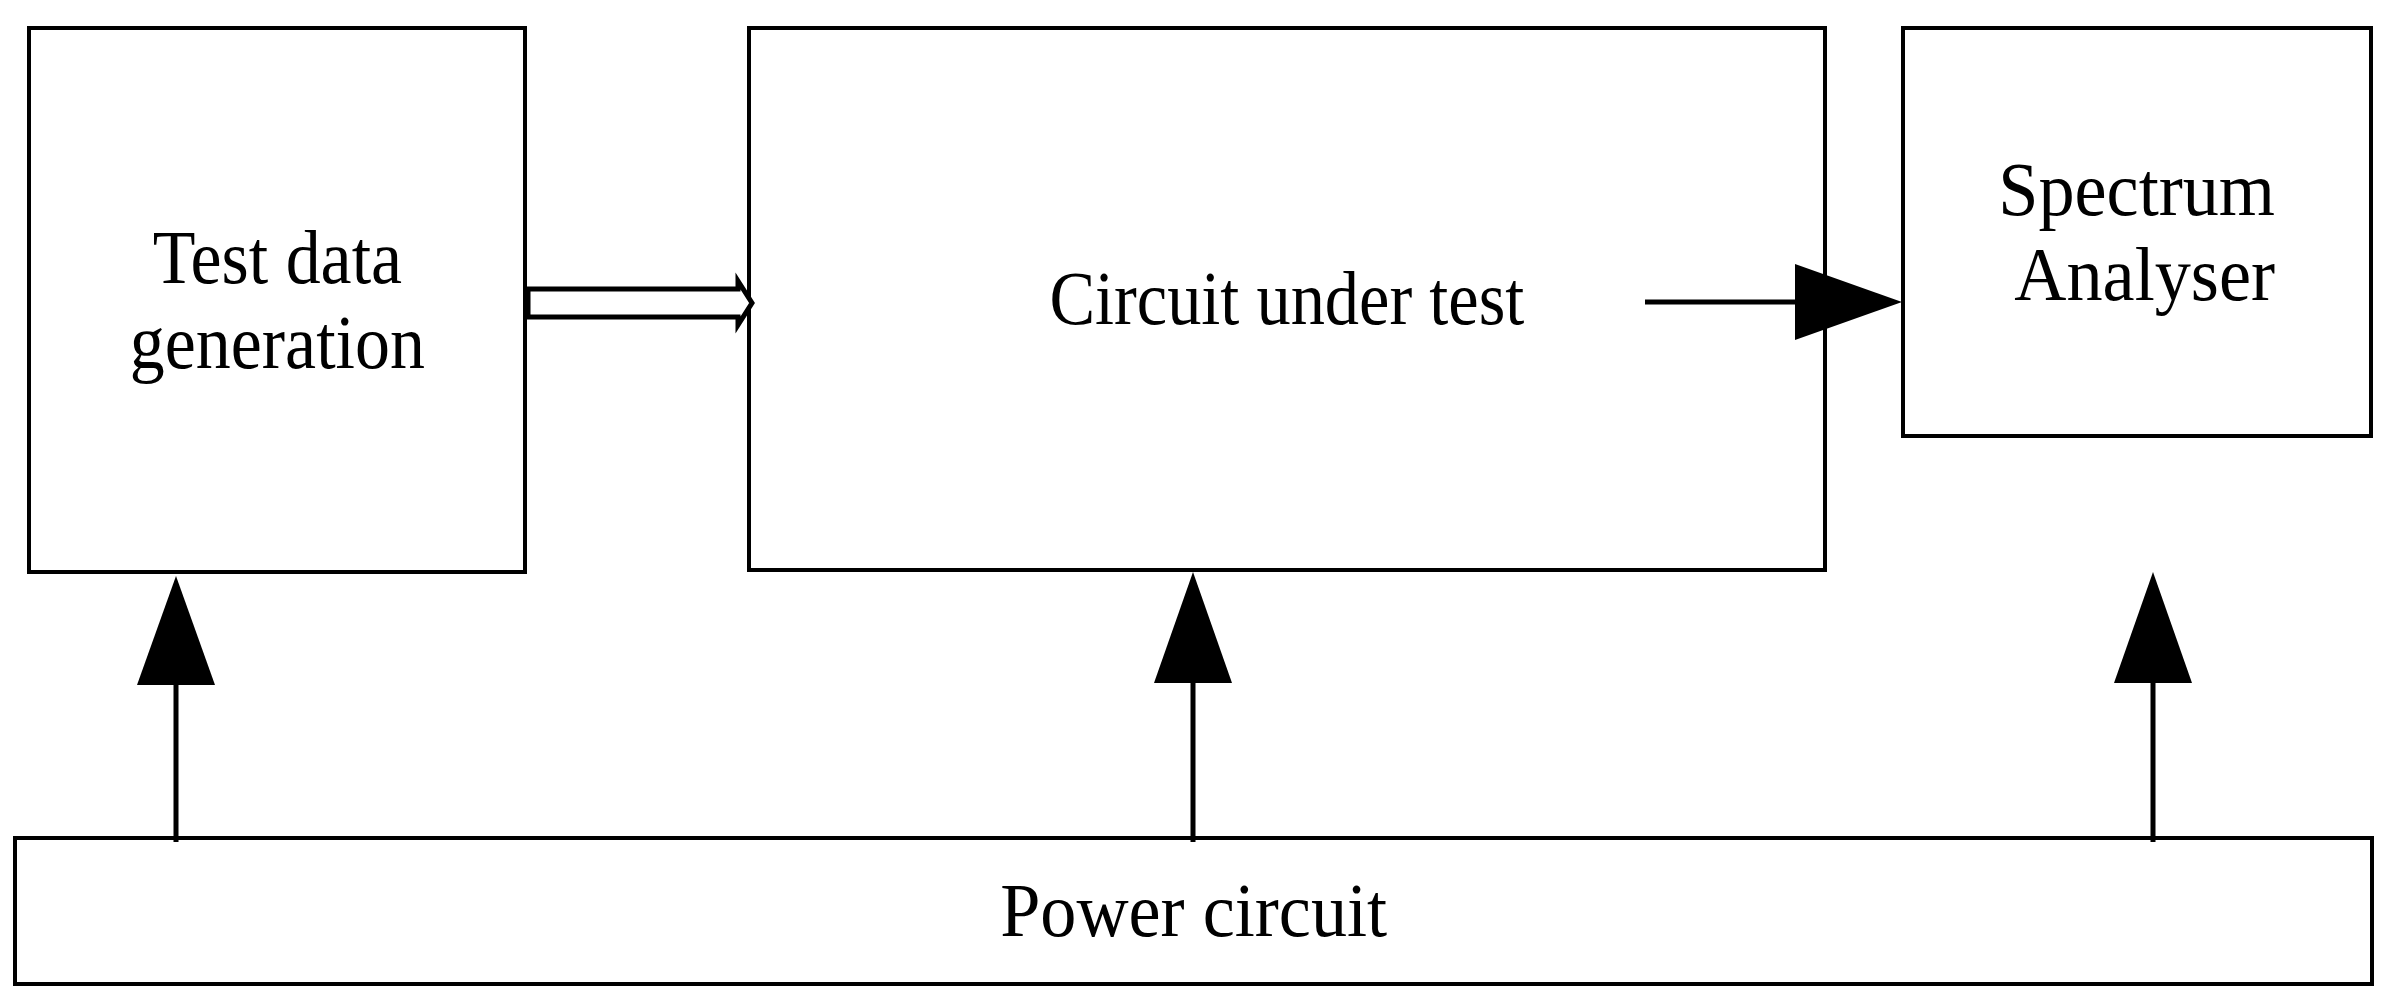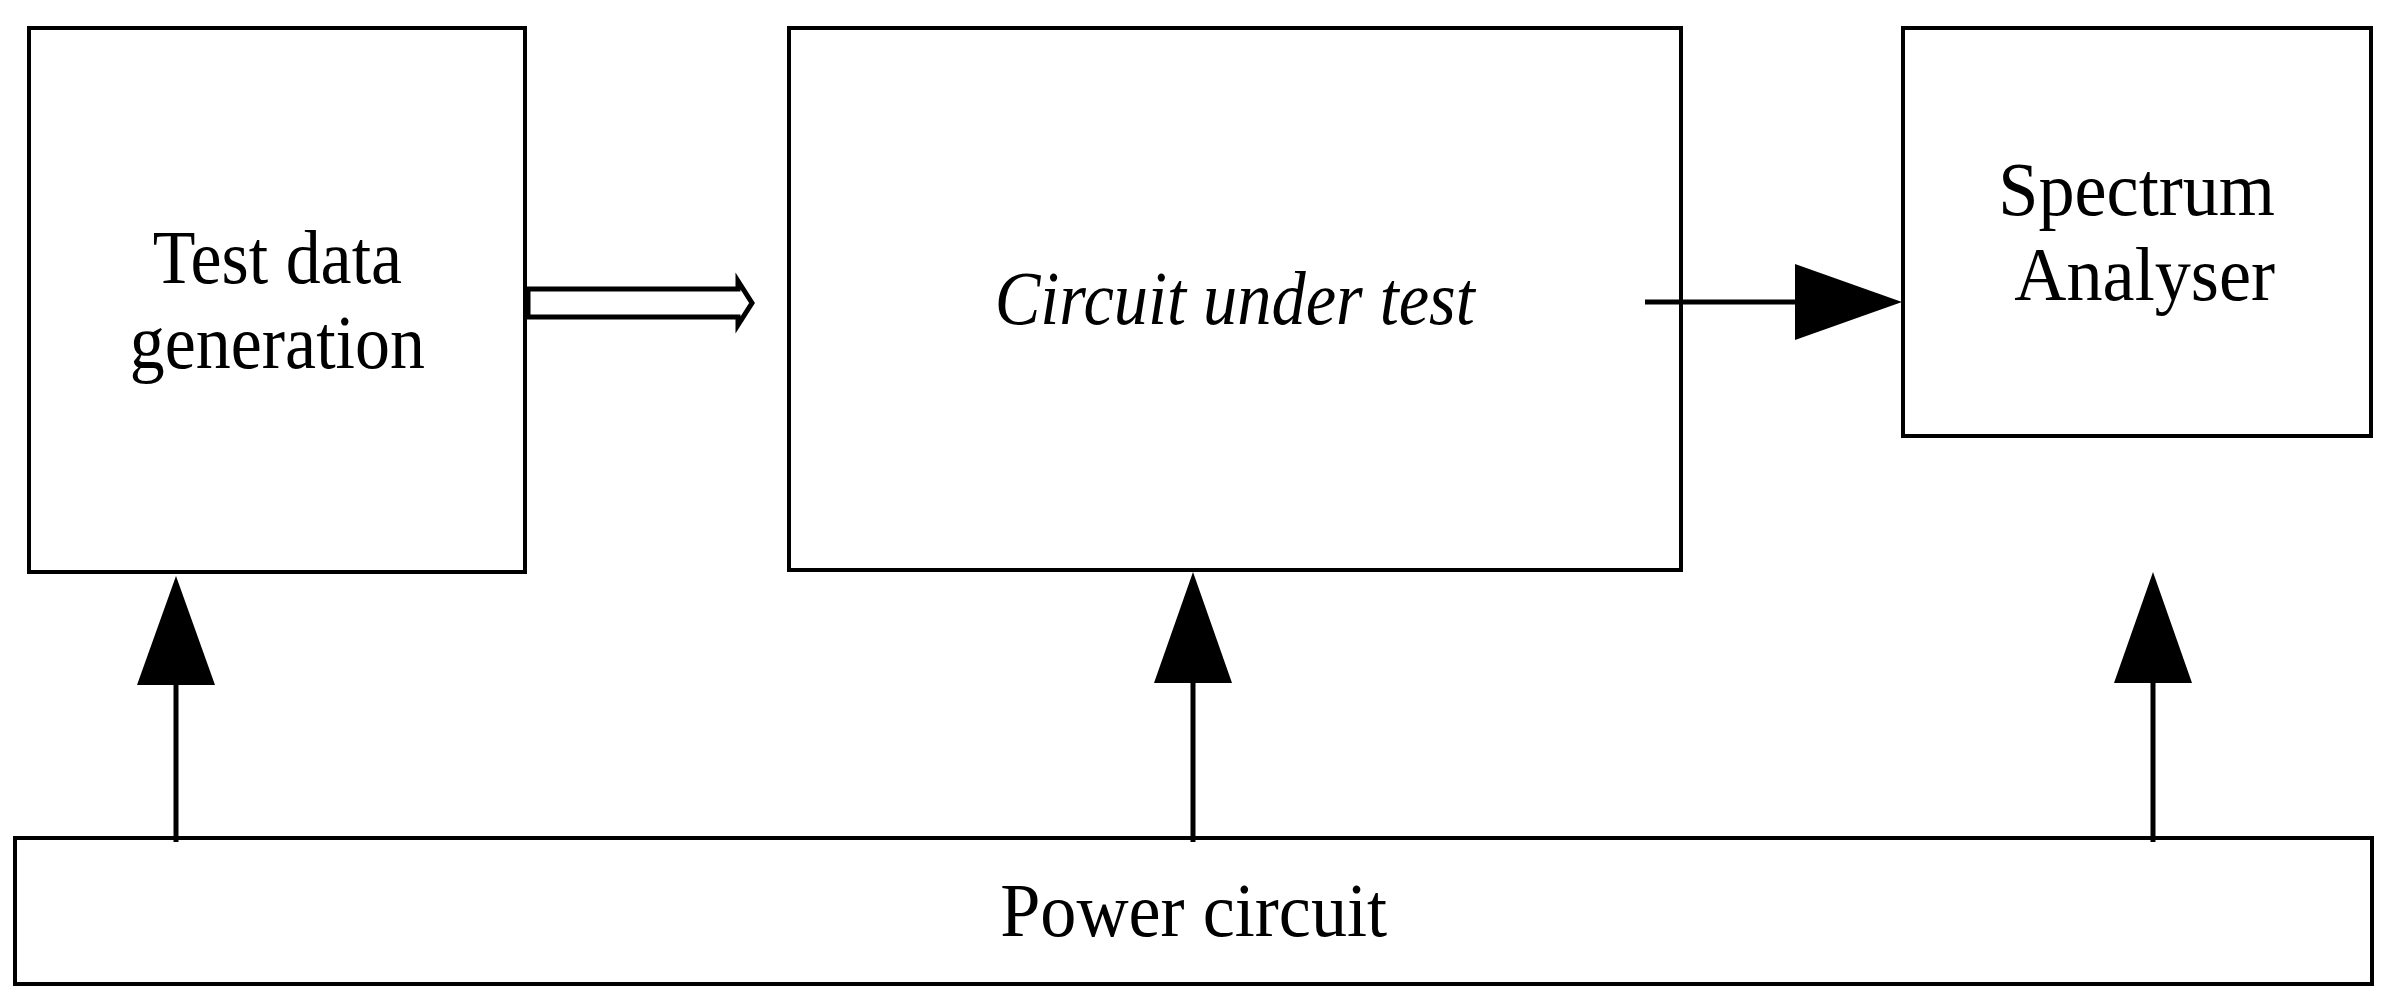--- a/index.html
+++ b/index.html
@@ -36,25 +36,24 @@
     left: 27px;
     top: 26px;
     width: 500px;
     height: 548px;
   }
   #block-test-data .block-label {
     font-size: 76px;
     transform: scaleX(0.92);
   }
   #block-circuit {
-    left: 787px;
+    left: 747px;
     top: 26px;
-    width: 896px;
+    width: 1080px;
     height: 546px;
-    font-style: italic;
   }
   #block-circuit .block-label {
     font-size: 76px;
     transform: scaleX(0.90);
   }
   #block-spectrum {
     left: 1901px;
     top: 26px;
     width: 472px;
     height: 412px;

